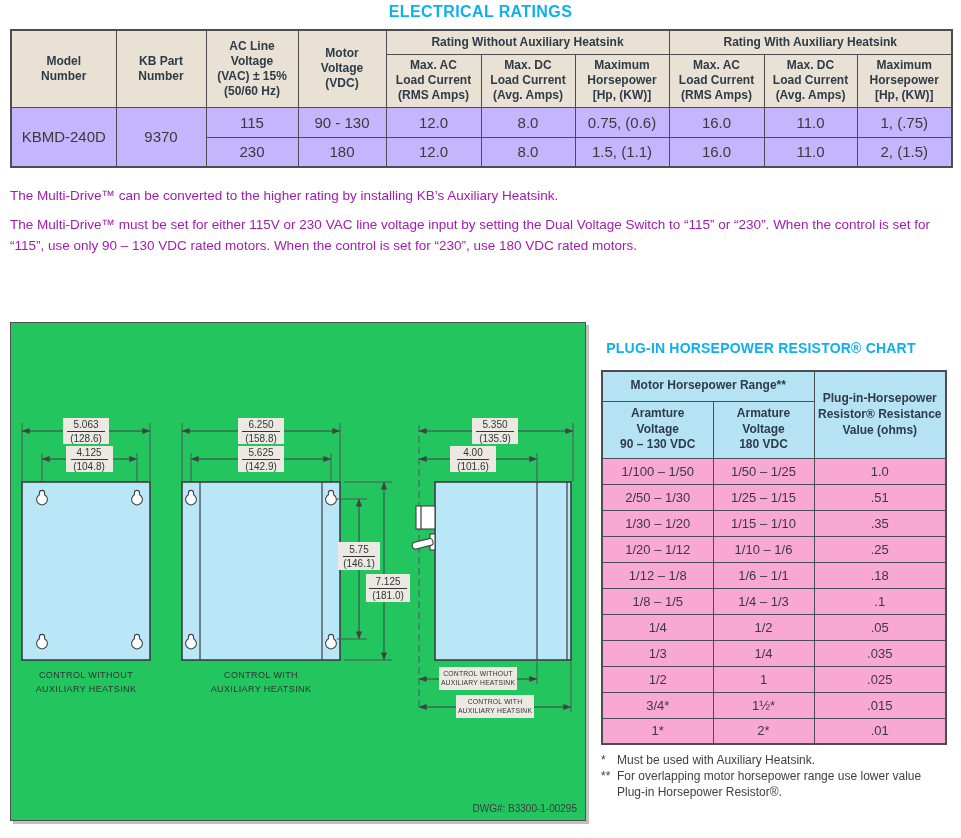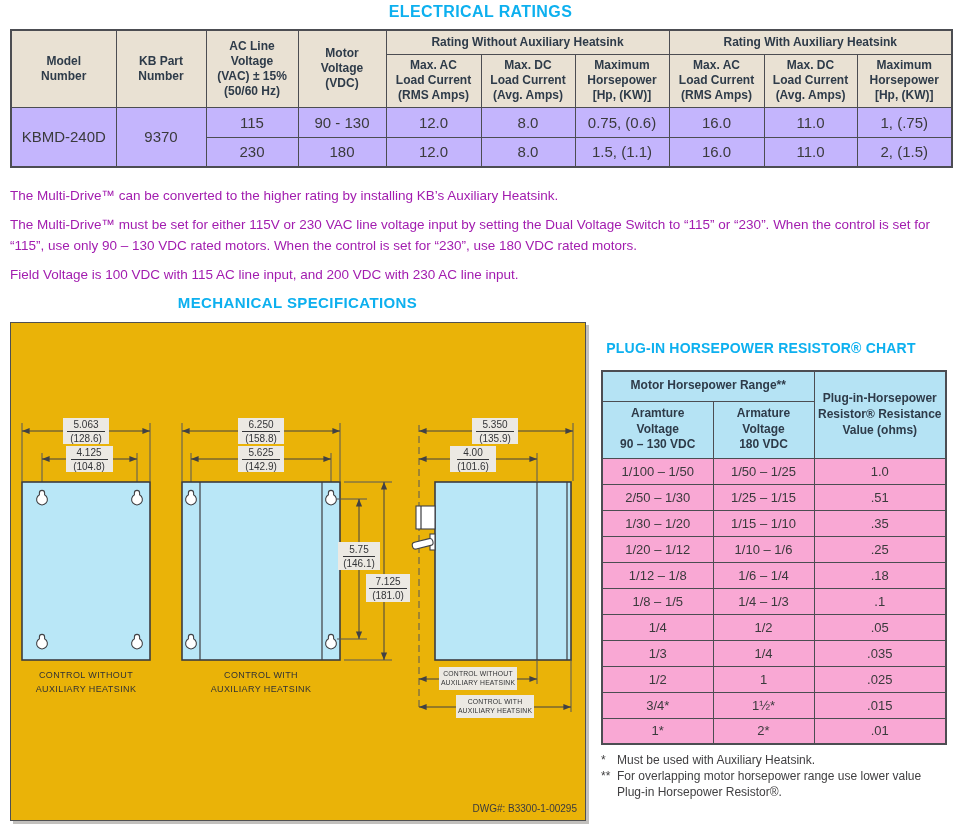--- a/index.html
+++ b/index.html
@@ -18,21 +18,21 @@
   .elec th,.elec td{border:1px solid #4c4d52;text-align:center;vertical-align:middle;
              padding:0;white-space:pre-line;}
   .elec th{background:#e9e1d3;font-size:12px;font-weight:bold;color:#2e3b49;line-height:1.25;}
   .elec td{background:#c4b5fd;font-size:15px;color:#3a3a3c;}
 
   
   .notes{position:absolute;left:10px;top:186px;width:944px;}
   .notes p{margin:0 0 9px 0;font-size:13.5px;line-height:1.5;color:#a21caf;}
 
   
-  .drawing{position:absolute;left:10px;top:322px;width:574px;height:497px;background:#eab308;
+  .drawing{position:absolute;left:10px;top:322px;width:574px;height:497px;background:#22c55e;
            border:1px solid #4f5052;box-shadow:3px 3px 0 rgba(120,115,108,.45);}
   .drawing svg{display:block;}
   .bx{fill:#b9e7f7;stroke:#3c3d40;stroke-width:1.6;}
   .iln{stroke:#3c3d40;stroke-width:1.2;}
   .el{stroke:#55565a;stroke-width:1;}
   .dl{stroke:#404145;stroke-width:1;marker-start:url(#arr);marker-end:url(#arr);}
   .lbg{fill:#ece9e3;}
   .bar{stroke:#333437;stroke-width:1;}
   .kh{fill:#ffffff;stroke:#404145;stroke-width:1.1;}
   .wht{fill:#ffffff;stroke:#404145;stroke-width:1.1;}
@@ -131,24 +131,22 @@
       <td>16.0</td>
       <td>11.0</td>
       <td>2, (1.5)</td>
     </tr>
   </tbody>
     </table>
 
   <div class="notes">
     <p>The Multi-Drive™ can be converted to the higher rating by installing KB’s Auxiliary Heatsink.</p>
     <p>The Multi-Drive™ must be set for either 115V or 230 VAC line voltage input by setting the Dual Voltage Switch to “115” or “230”. When the control is set for “115”, use only 90 – 130 VDC rated motors. When the control is set for “230”, use 180 VDC rated motors.</p>
-    <p>Field Voltage is 100 VDC with 115 AC line input, and 200 VDC with 230 AC line input.</p>
   </div>
 
-  <div class="sec-title t-mech">MECHANICAL SPECIFICATIONS</div>
 
   <div class="drawing">
     <svg width="574" height="497" viewBox="0 0 574 497">
       <defs>
         <marker id="arr" viewBox="0 0 8 8" refX="7.6" refY="4" markerWidth="8" markerHeight="8" orient="auto-start-reverse" markerUnits="userSpaceOnUse">
           <path d="M0,0.9 L7.6,4 L0,7.1 Z" fill="#404145"></path>
         </marker>
         <path id="kh" d="M -2.6,0 A 2.6,2.6 0 1 1 2.6,0 L 2.6,1.8 A 5.4,5.4 0 1 1 -2.6,1.8 Z"></path>
       </defs>
 
@@ -295,21 +293,21 @@
       <td>1/15 – 1/10</td>
       <td>.35</td>
     </tr>
     <tr style="height:26px">
       <td>1/20 – 1/12</td>
       <td>1/10 – 1/6</td>
       <td>.25</td>
     </tr>
     <tr style="height:26px">
       <td>1/12 – 1/8</td>
-      <td>1/6 – 1/4</td>
+      <td>1/6 – 1/1</td>
       <td>.18</td>
     </tr>
     <tr style="height:26px">
       <td>1/8 – 1/5</td>
       <td>1/4 – 1/3</td>
       <td>.1</td>
     </tr>
     <tr style="height:26px">
       <td>1/4</td>
       <td>1/2</td>

